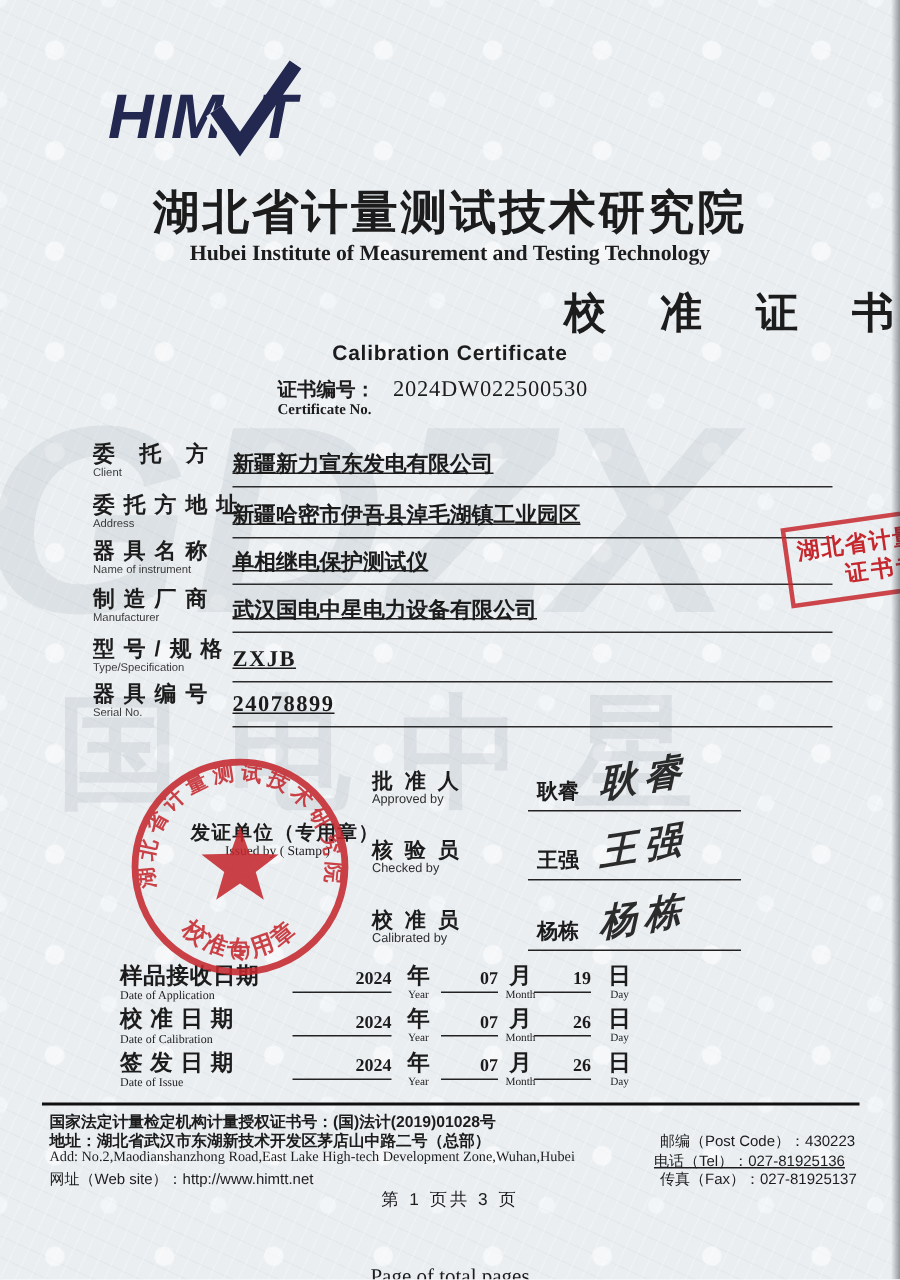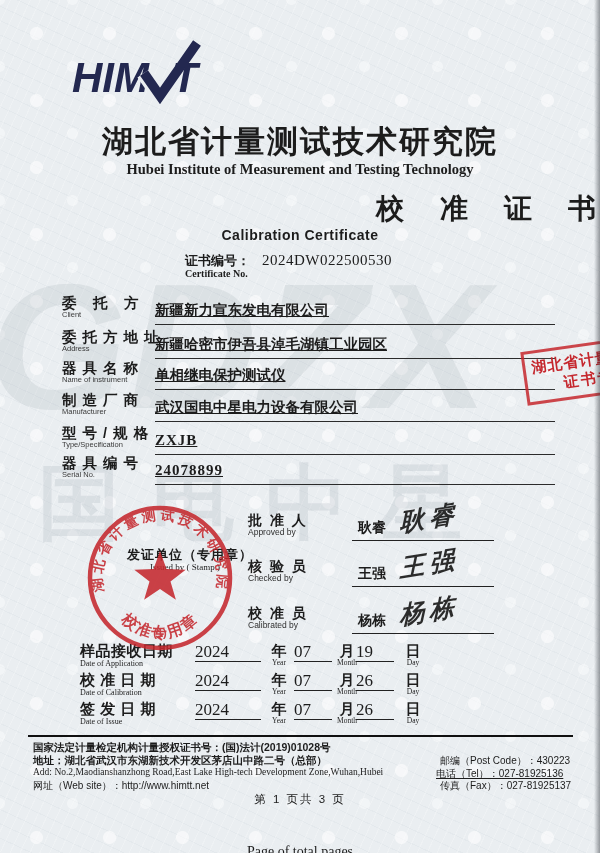--- a/index.html
+++ b/index.html
@@ -66,22 +66,22 @@
   .s-name{position:absolute;left:6px;bottom:3px;font-size:14px;font-weight:bold;white-space:nowrap;}
   .s-sign{position:absolute;left:48px;bottom:1px;font-size:25px;font-weight:600;font-style:italic;
     transform:rotate(-9deg) skewX(-8deg);transform-origin:left bottom;color:#1b1b1b;
     letter-spacing:5px;white-space:nowrap;z-index:2;opacity:.92;}
 
   
   .d-row{position:absolute;left:80px;width:440px;height:30px;z-index:1;}
   .d-label{position:absolute;left:0;top:0;line-height:1.1;}
   .d-label .cn{font-size:15px;font-weight:bold;white-space:nowrap;letter-spacing:.5px;}
   .d-label .en{font-family:"Liberation Serif",serif;font-size:8px;white-space:nowrap;}
-  .d-val{position:absolute;top:0;height:18px;border-bottom:1.5px solid #222;text-align:left;
-    font-family:"Liberation Serif",serif;font-size:17px;font-weight:400;line-height:18px;}
+  .d-val{position:absolute;top:0;height:18px;border-bottom:1.5px solid #222;text-align:right;
+    font-family:"Liberation Serif",serif;font-size:12px;font-weight:700;line-height:18px;}
   .d-val.y{left:115px;width:66px;}
   .d-val.m{left:214px;width:38px;}
   .d-val.d{left:276px;width:38px;}
   .d-unit{position:absolute;top:0;width:26px;text-align:center;line-height:1.05;}
   .d-unit .cn{font-size:15px;font-weight:bold;}
   .d-unit .en{font-family:"Liberation Serif",serif;font-size:7.5px;}
   .d-unit.y{left:186px;}
   .d-unit.m{left:254px;}
   .d-unit.d{left:320px;}
 

